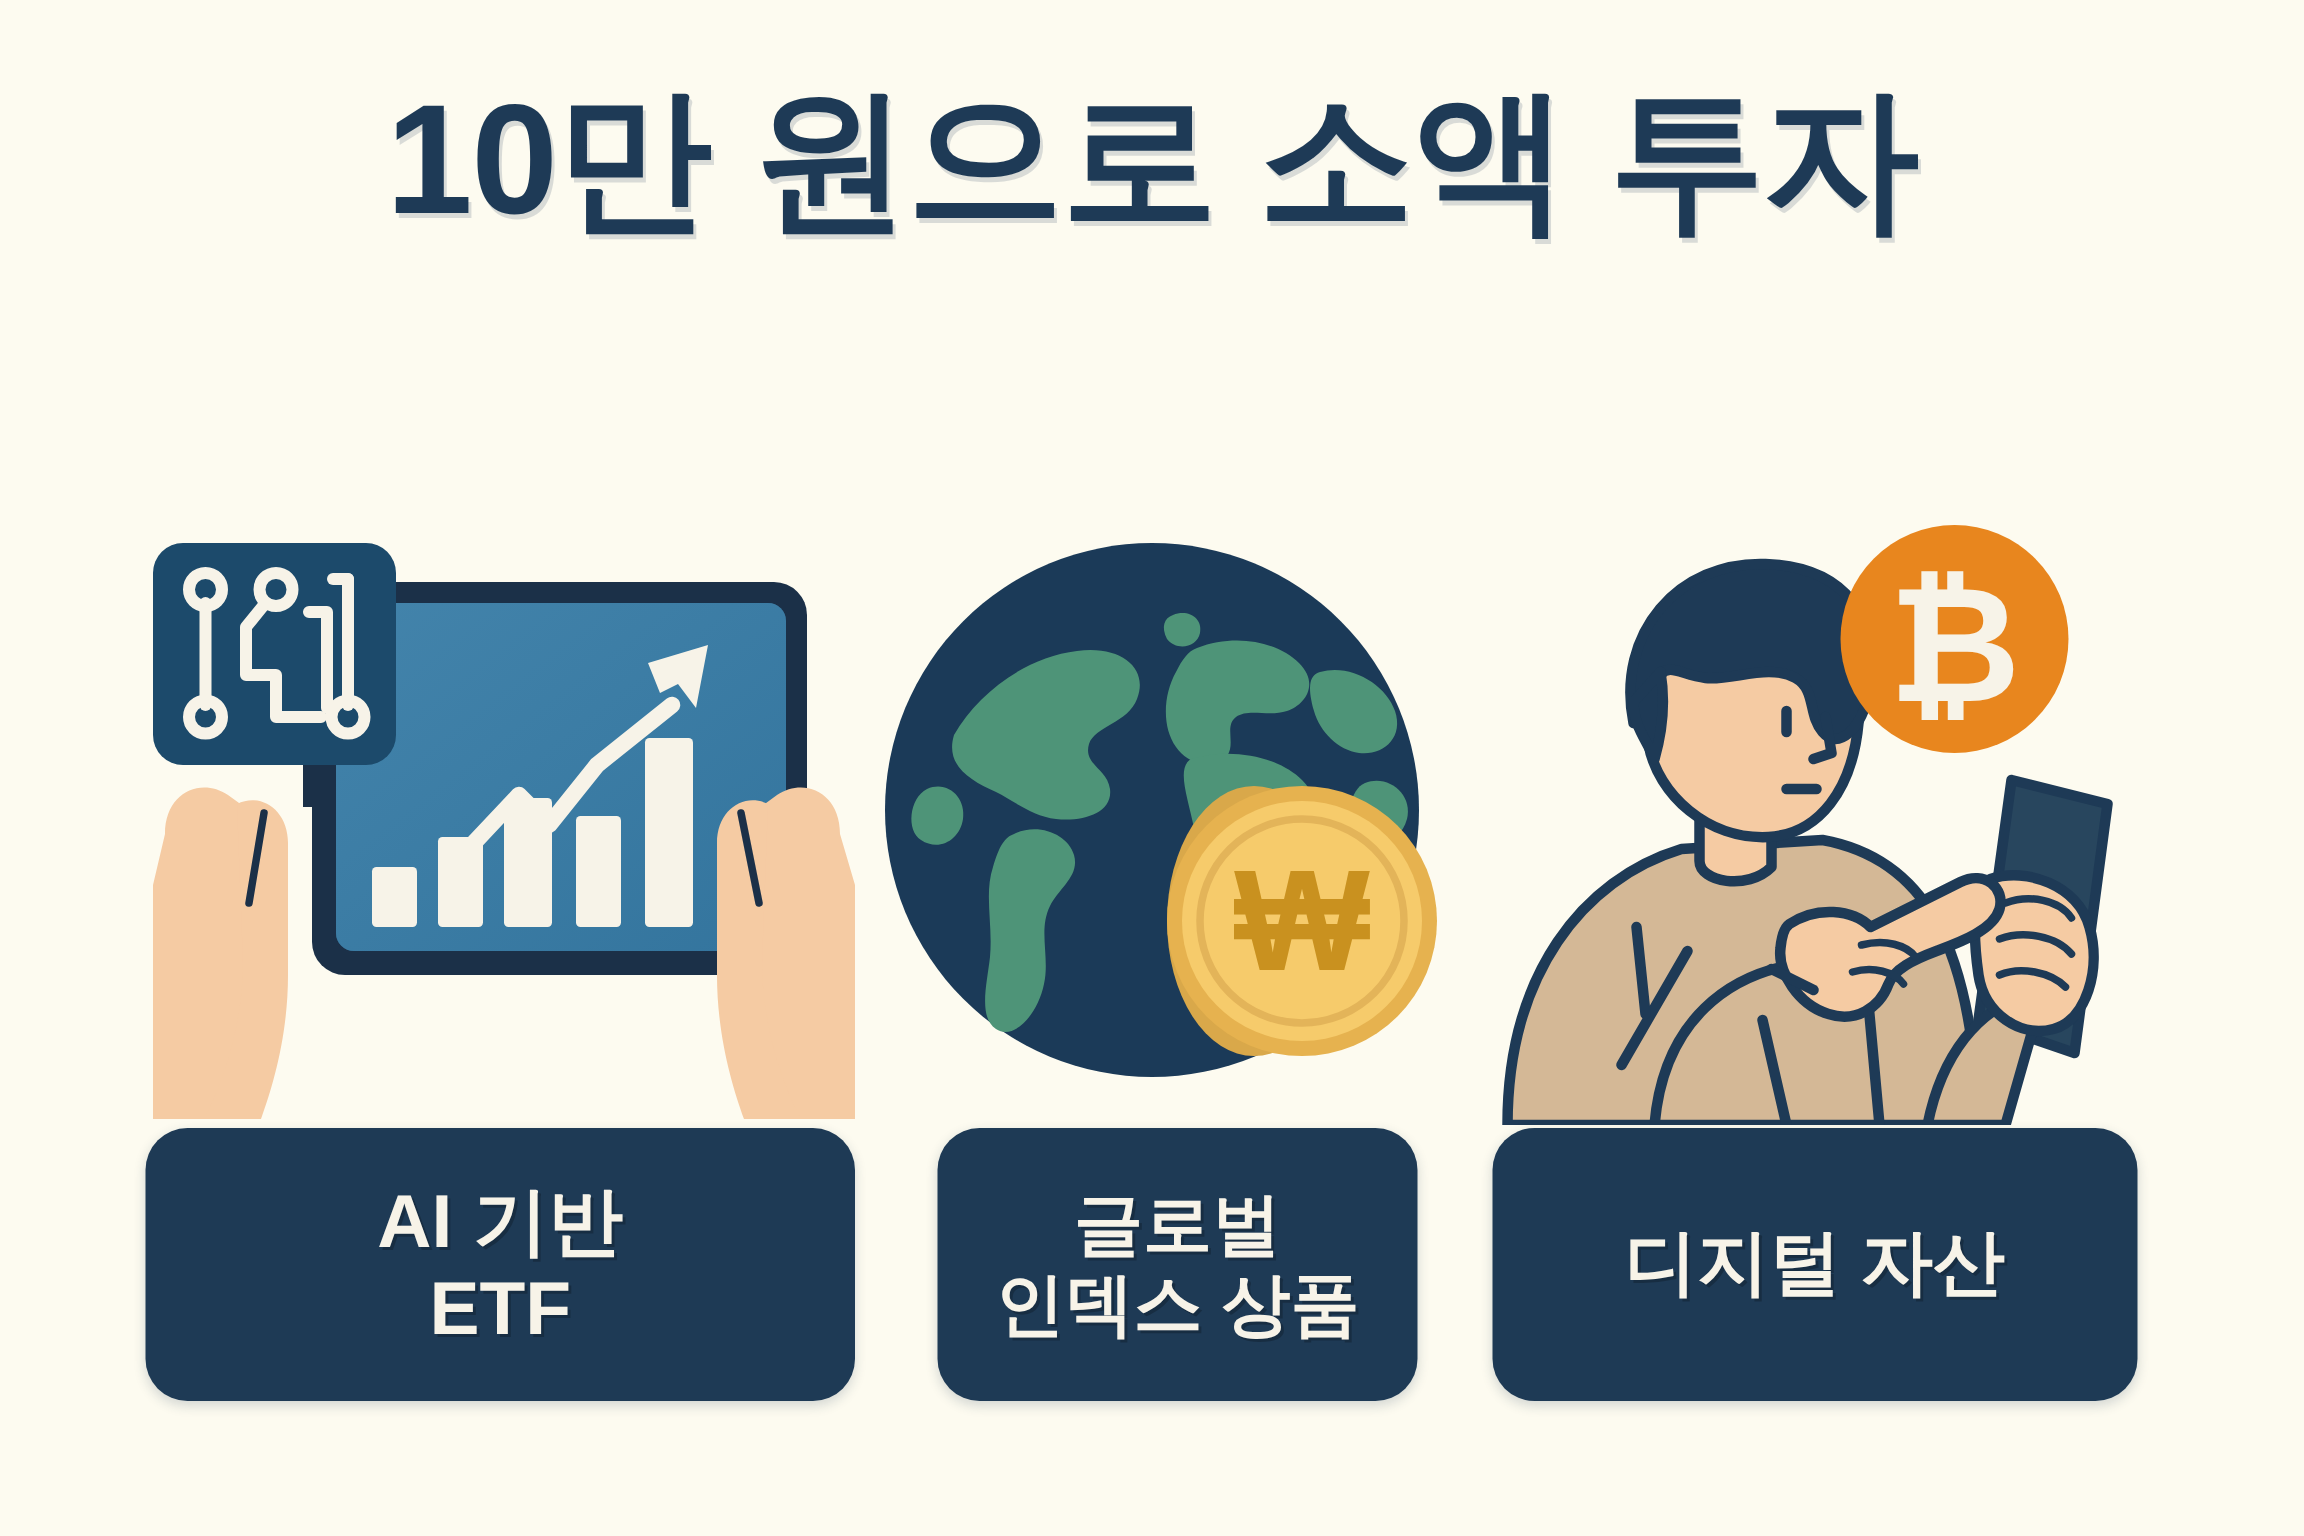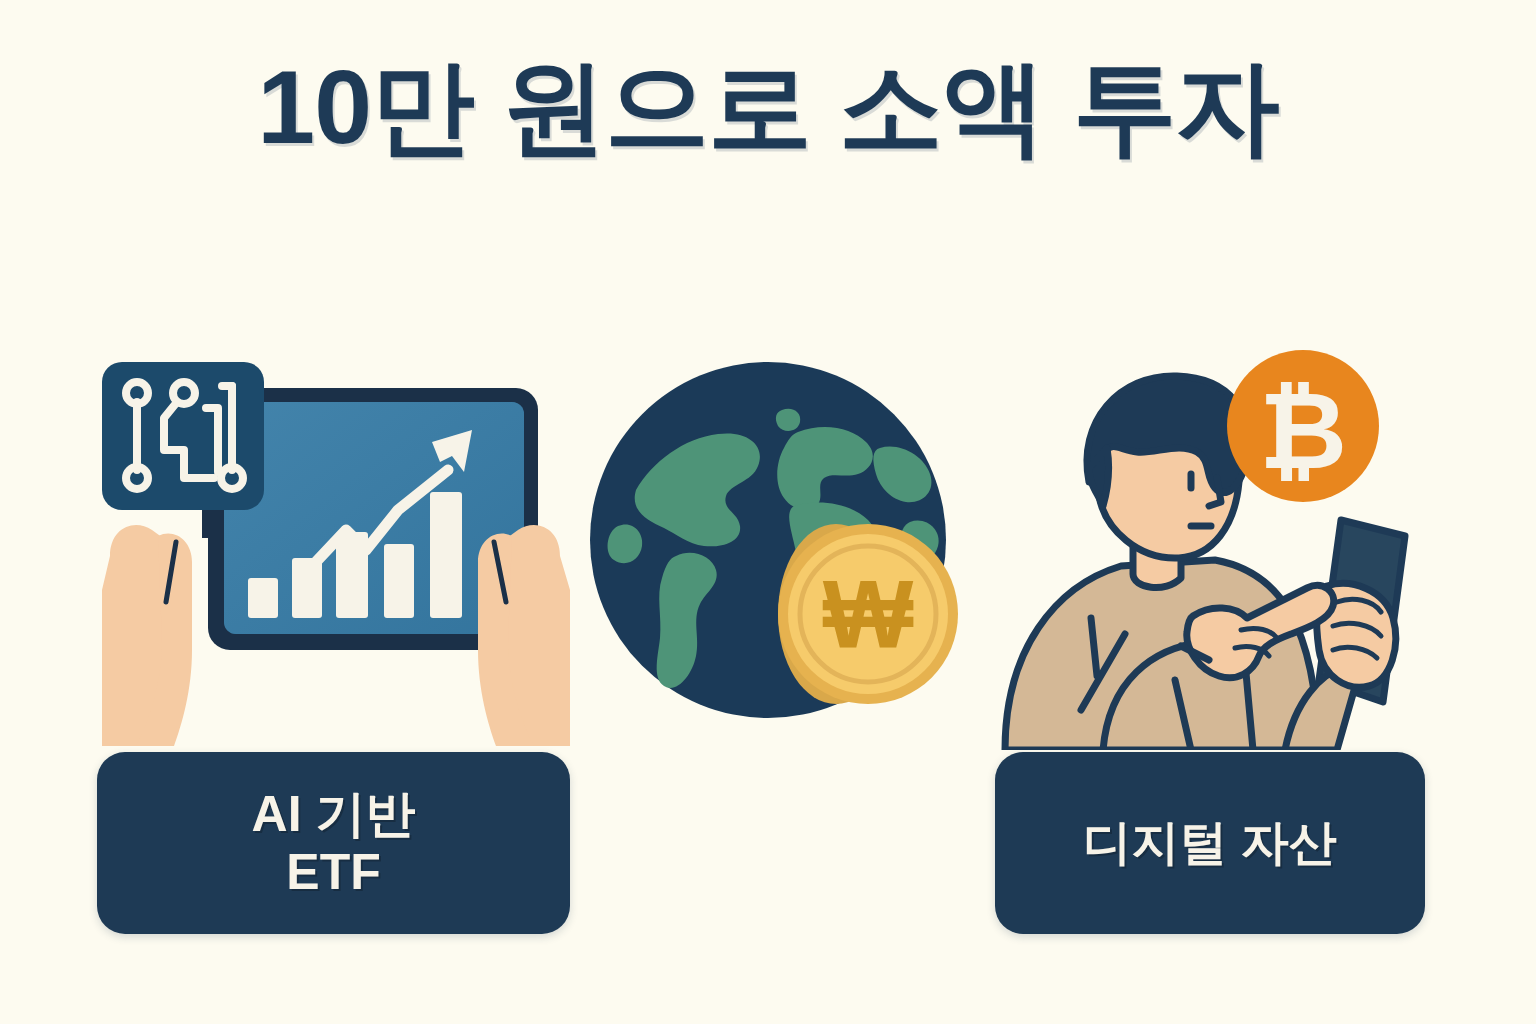--- a/index.html
+++ b/index.html
@@ -265,18 +265,22 @@
       </div>
     </div>
 
   </div>
 
   <div class="cards-row">
     <div class="label-card" id="card-1">
       <div class="card-line">AI 기반</div>
       <div class="card-line">ETF</div>
     </div>
+    <div class="label-card" id="card-2">
+      <div class="card-line">글로벌</div>
+      <div class="card-line">인덱스 상품</div>
+    </div>
     <div class="label-card" id="card-3">
       <div class="card-line">디지털 자산</div>
     </div>
   </div>
 
 </div>
 
 </body></html>

